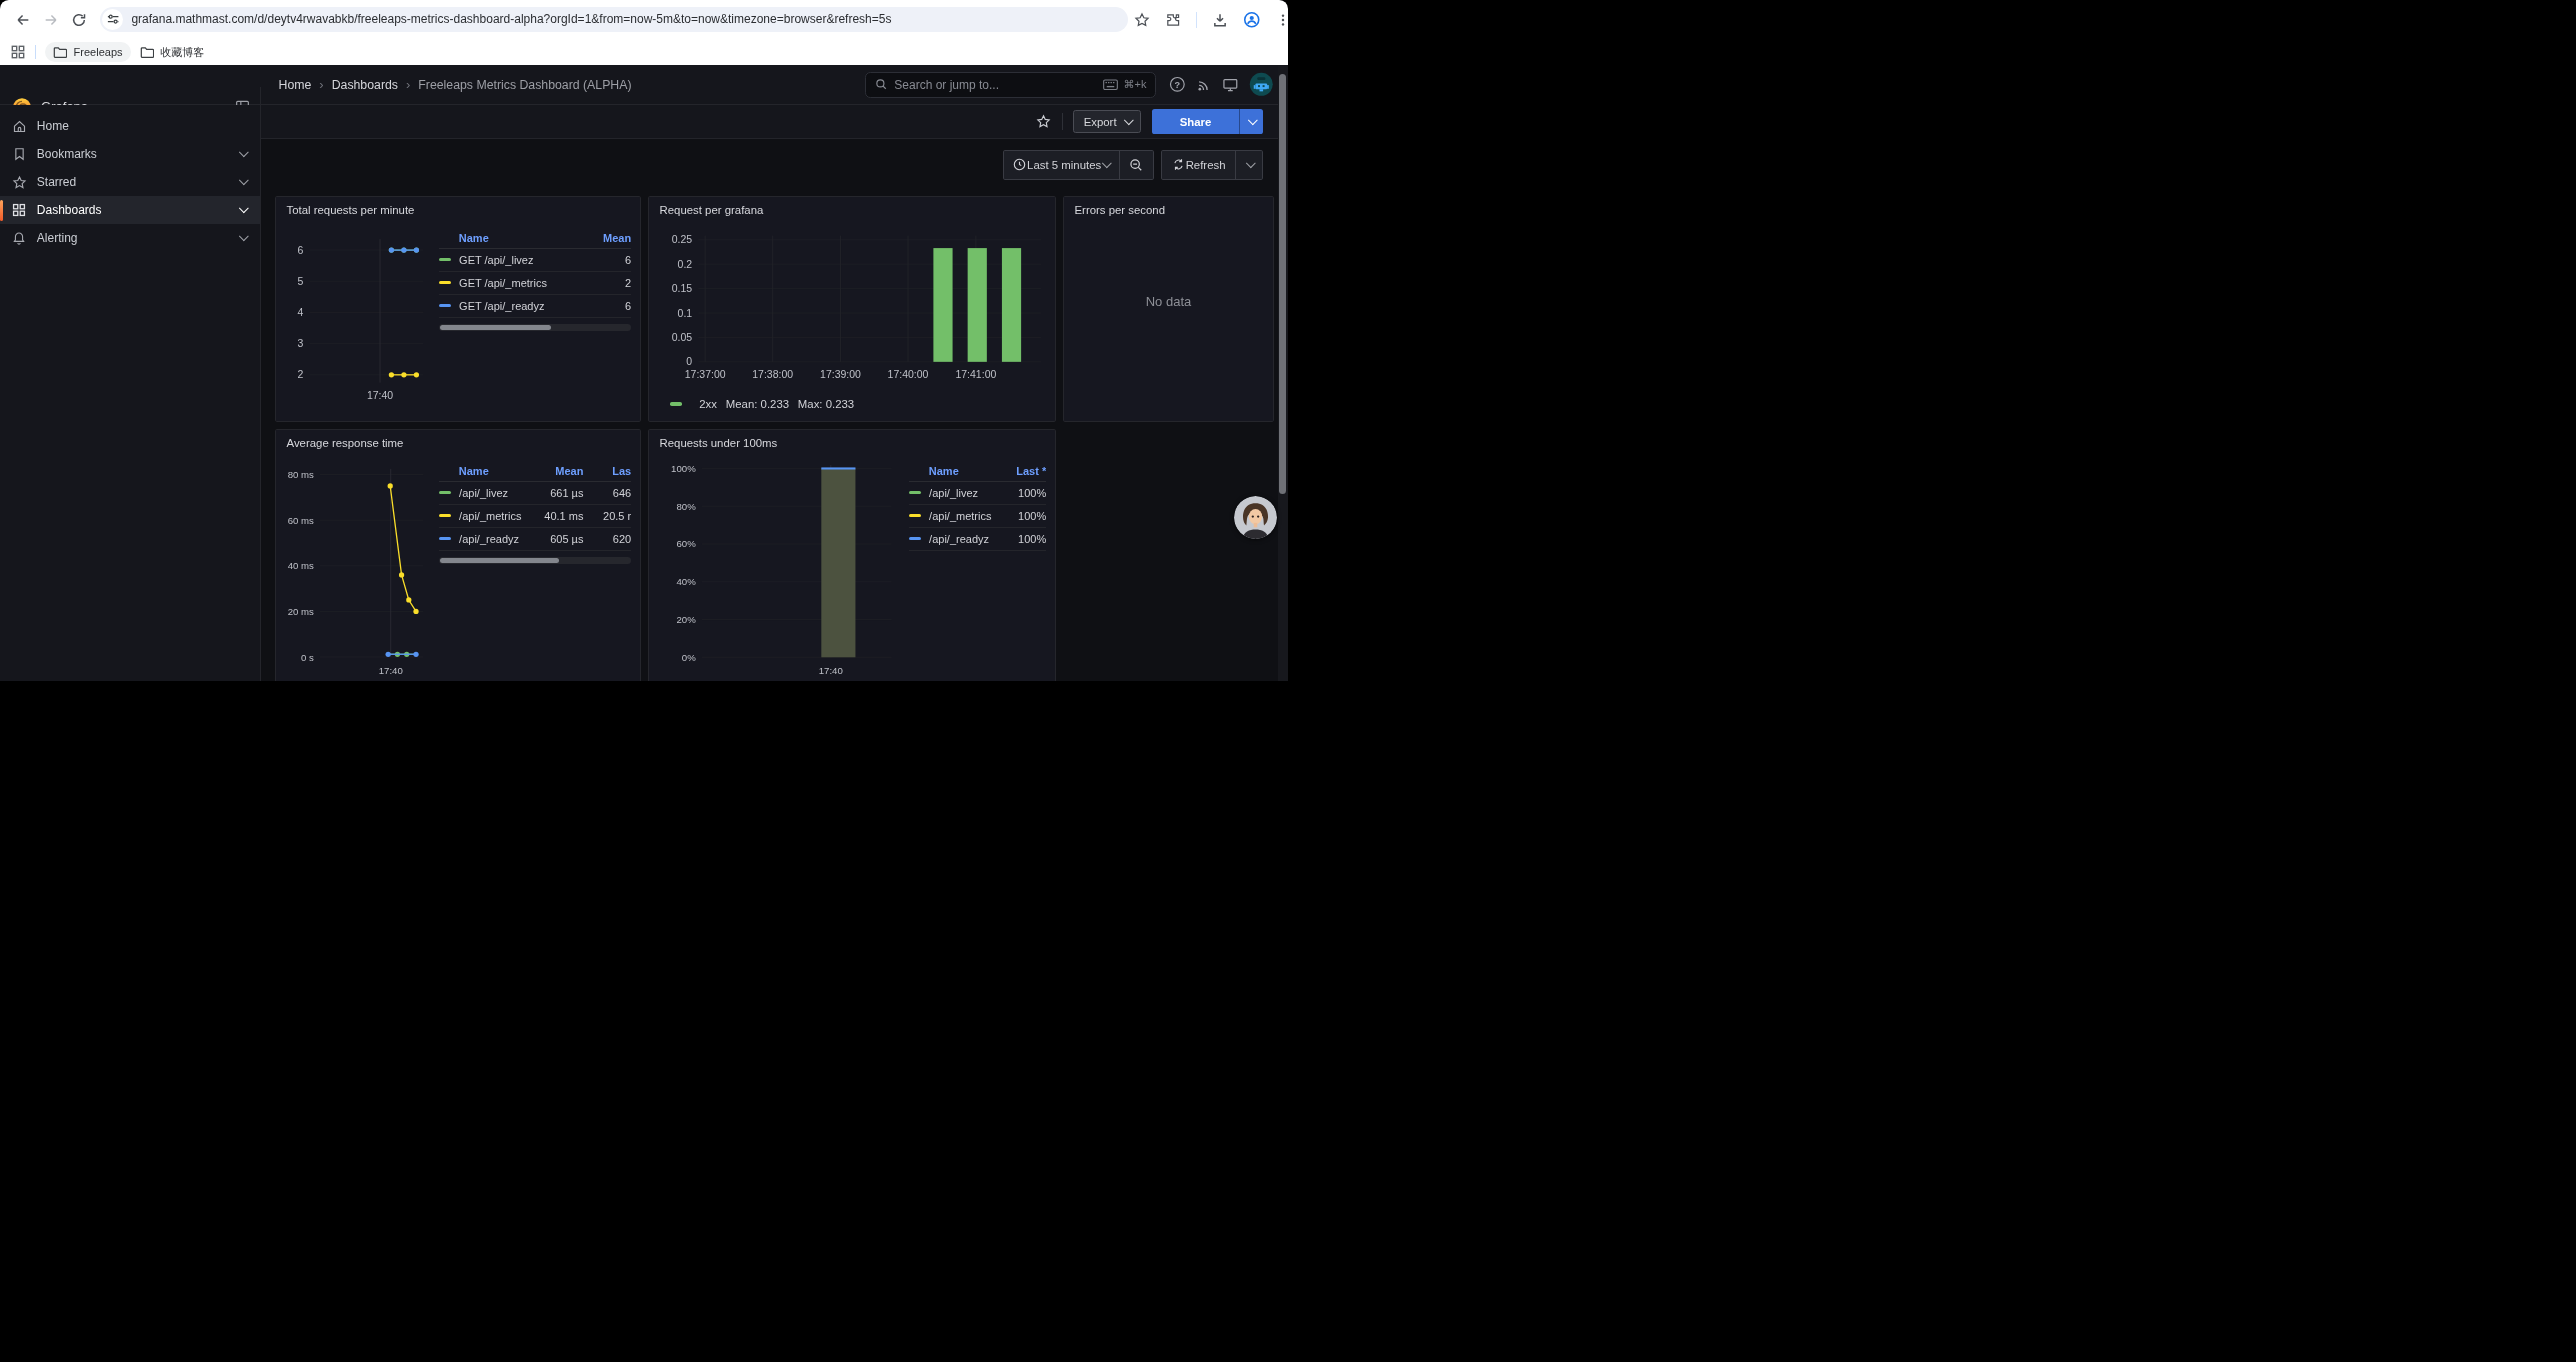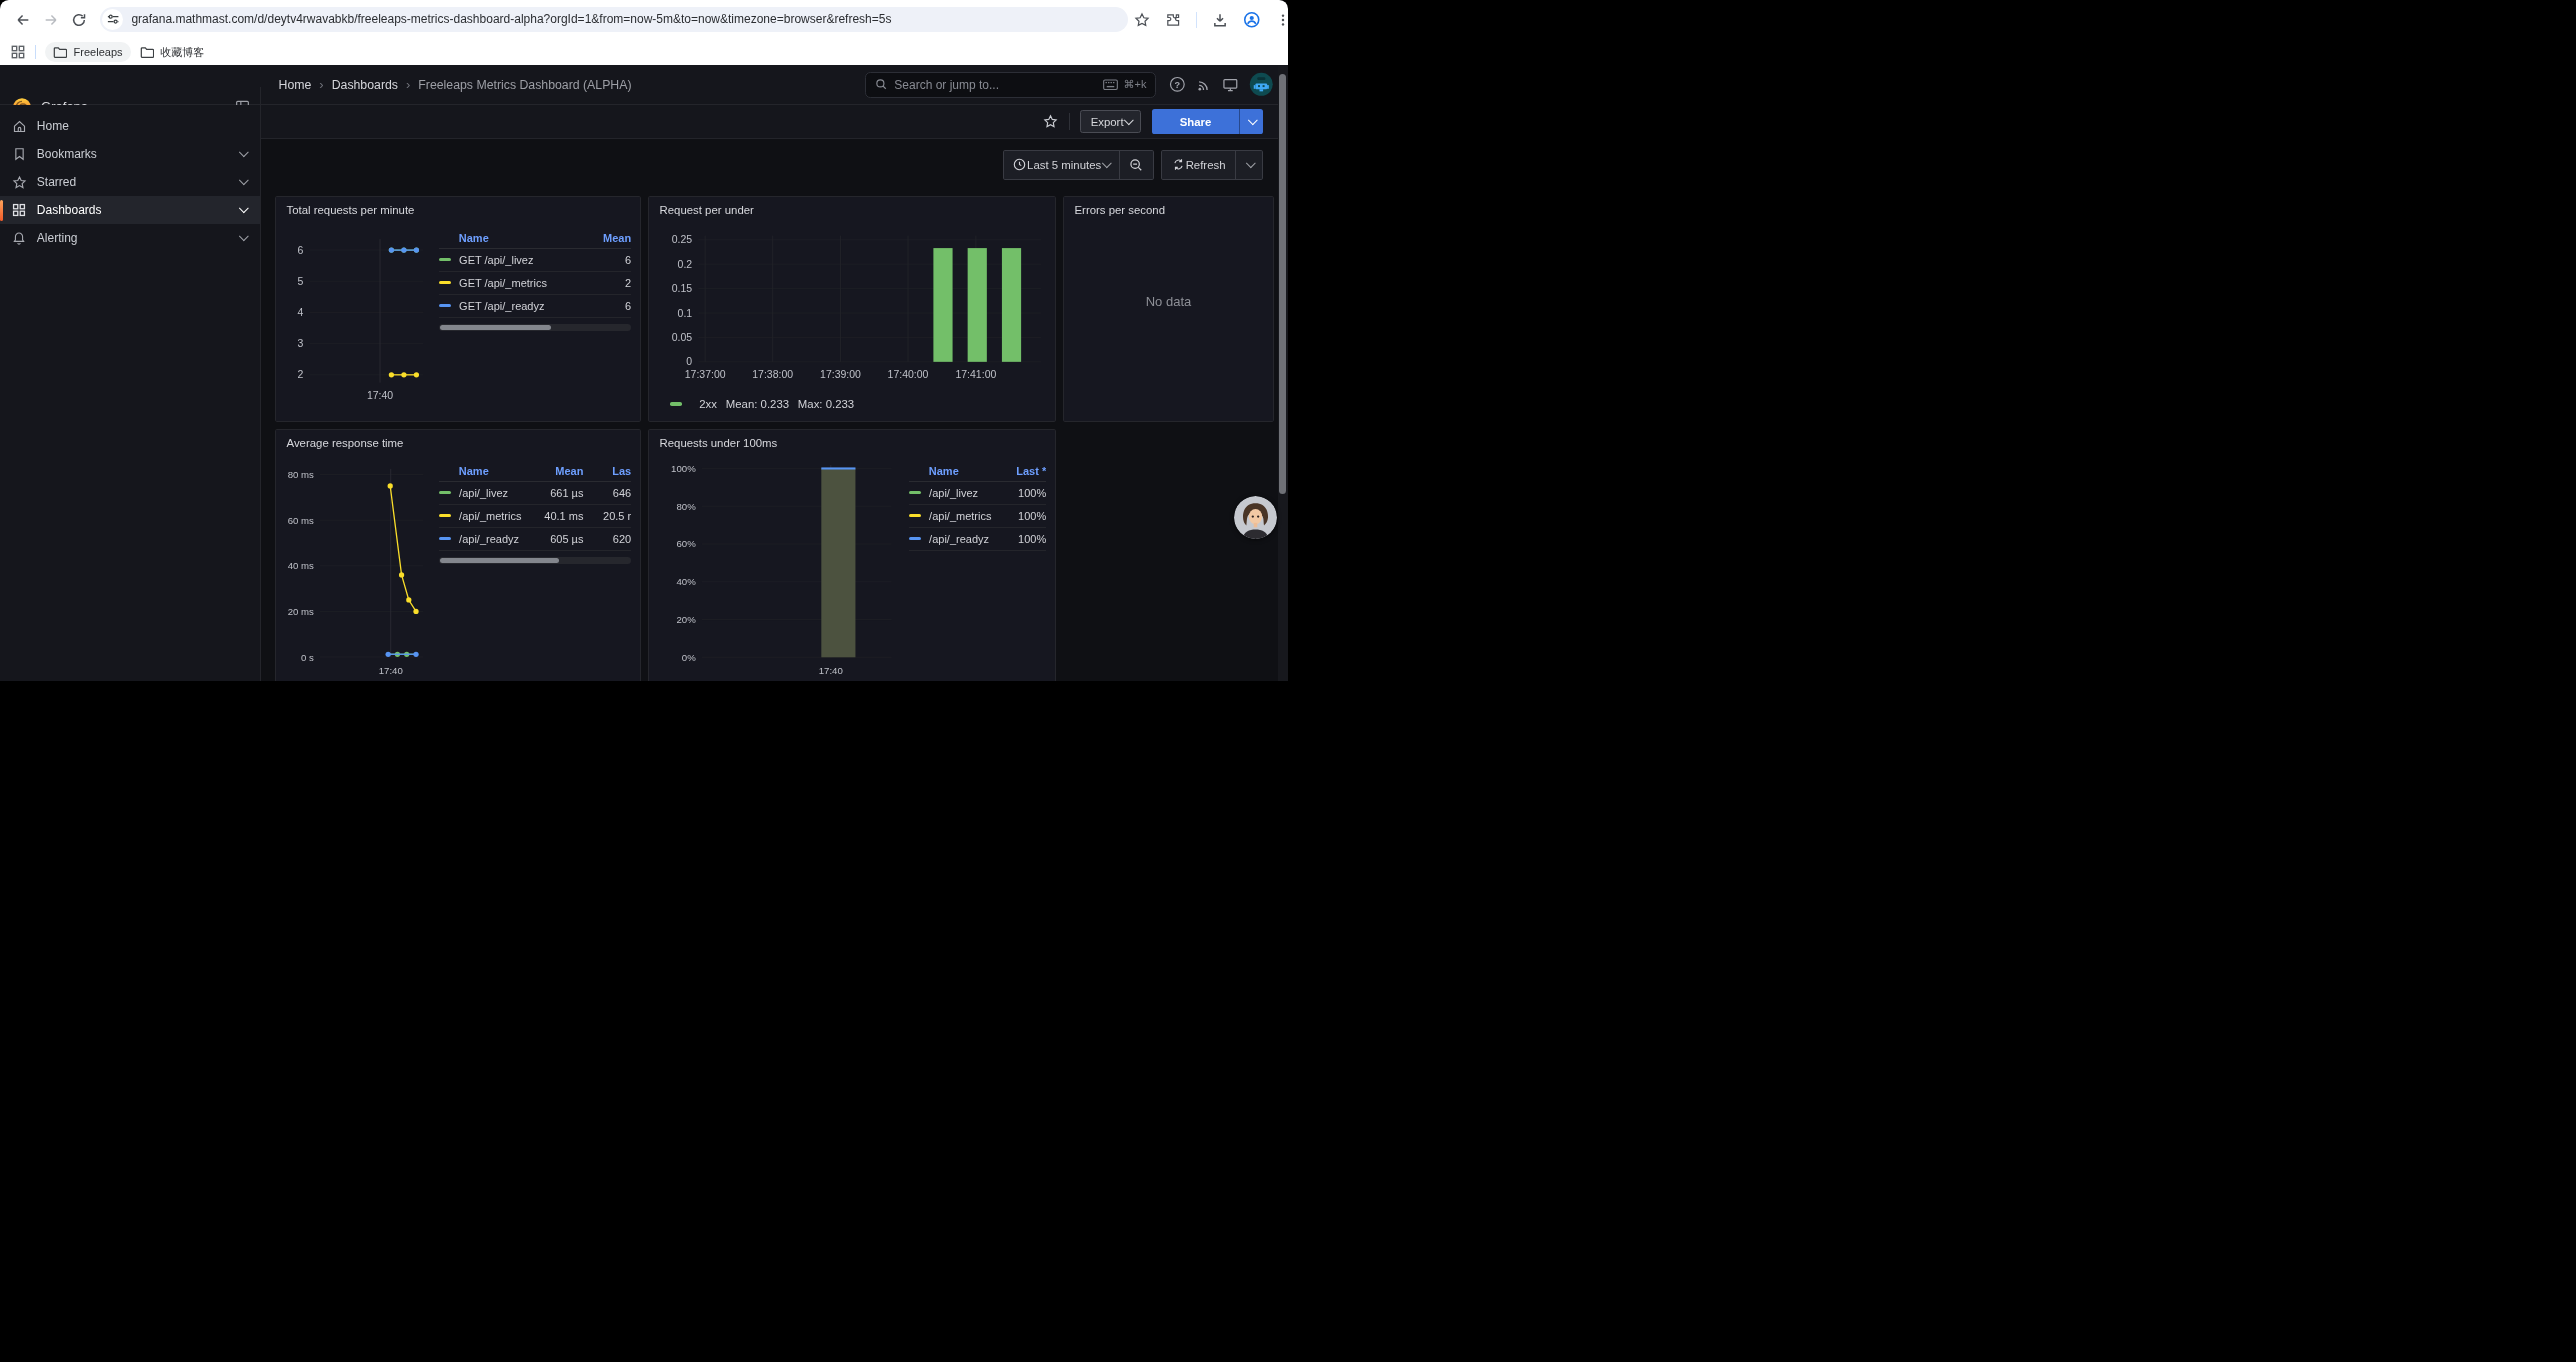--- a/index.html
+++ b/index.html
@@ -47,21 +47,21 @@
         transform:rotate(45deg) translateY(-1.8px);display:inline-block;}
   .chev.light{border-color:#d7d8dc;}
   .chev.white{border-color:#fff;}
   
   .gf-main{flex:1;display:flex;flex-direction:column;background:#0f1014;min-width:0;}
   .dash-toolbar{height:33px;background:#15161c;border-bottom:0.9px solid #23242a;display:flex;align-items:center;
                 justify-content:flex-end;padding-right:24.6px;gap:10.5px;flex:0 0 auto;}
   .icon-btn{color:#c9cbd1;display:flex;align-items:center;}
   .tb-sep{width:0.9px;height:17.5px;background:#2e3037;}
   .btn-export{height:23px;padding:0 9.6px;background:#23252c;border:0.9px solid #4a4c54;border-radius:2.6px;color:#d7d8dc;
-              font-size:11.4px;display:flex;align-items:center;gap:0;}
+              font-size:11.4px;display:flex;align-items:center;gap:7px;}
   .btn-share{height:24.6px;display:flex;border-radius:2.6px;overflow:hidden;background:#3d71d9;color:#fff;font-size:11.4px;font-weight:600;}
   .share-main{padding:0 28px;display:flex;align-items:center;}
   .share-chev{width:23px;display:flex;align-items:center;justify-content:center;border-left:0.9px solid rgba(0,0,0,.35);}
   .time-row{display:flex;justify-content:flex-end;align-items:center;padding:10.5px 24.6px 0 0;gap:7px;flex:0 0 auto;}
   .tgroup{display:flex;height:28px;background:#1c1e25;border:0.9px solid #393b43;border-radius:1.8px;color:#d2d3d8;
           font-size:11.4px;align-items:stretch;}
   .tseg{display:flex;align-items:center;padding:0 9.6px;gap:1px;}
   .tseg + .tseg{border-left:0.9px solid #393b43;}
   
   .panel-grid{margin:16px 14px 0 14px;display:grid;grid-template-columns:366px 408px 1fr;
@@ -442,21 +442,21 @@
                   <span class="lval w46">6</span>
                 </div>
               <div class="hscroll">
                   <div class="hthumb" style="width:58%;"></div>
                 </div>
             </div>
           </div>
         </div>
 
         <div class="panel">
-          <div class="panel-title">Request per under</div>
+          <div class="panel-title">Request per grafana</div>
           <div class="panel-body col">
             <div class="chart">
                 <svg width="390" height="172" viewBox="0 0 445 196">
                   <line x1="46" y1="24.735009671179895" x2="437" y2="24.735009671179895" stroke="#1e1f25" stroke-width="1"></line>
                   <text x="39" y="28.735009671179895" text-anchor="end" fill="#bfc1c8" font-size="12">0.25</text>
                   <line x1="46" y1="52.5880077369439" x2="437" y2="52.5880077369439" stroke="#1e1f25" stroke-width="1"></line>
                   <text x="39" y="56.5880077369439" text-anchor="end" fill="#bfc1c8" font-size="12">0.2</text>
                   <line x1="46" y1="80.44100580270793" x2="437" y2="80.44100580270793" stroke="#1e1f25" stroke-width="1"></line>
                   <text x="39" y="84.44100580270793" text-anchor="end" fill="#bfc1c8" font-size="12">0.15</text>
                   <line x1="46" y1="108.29400386847196" x2="437" y2="108.29400386847196" stroke="#1e1f25" stroke-width="1"></line>

